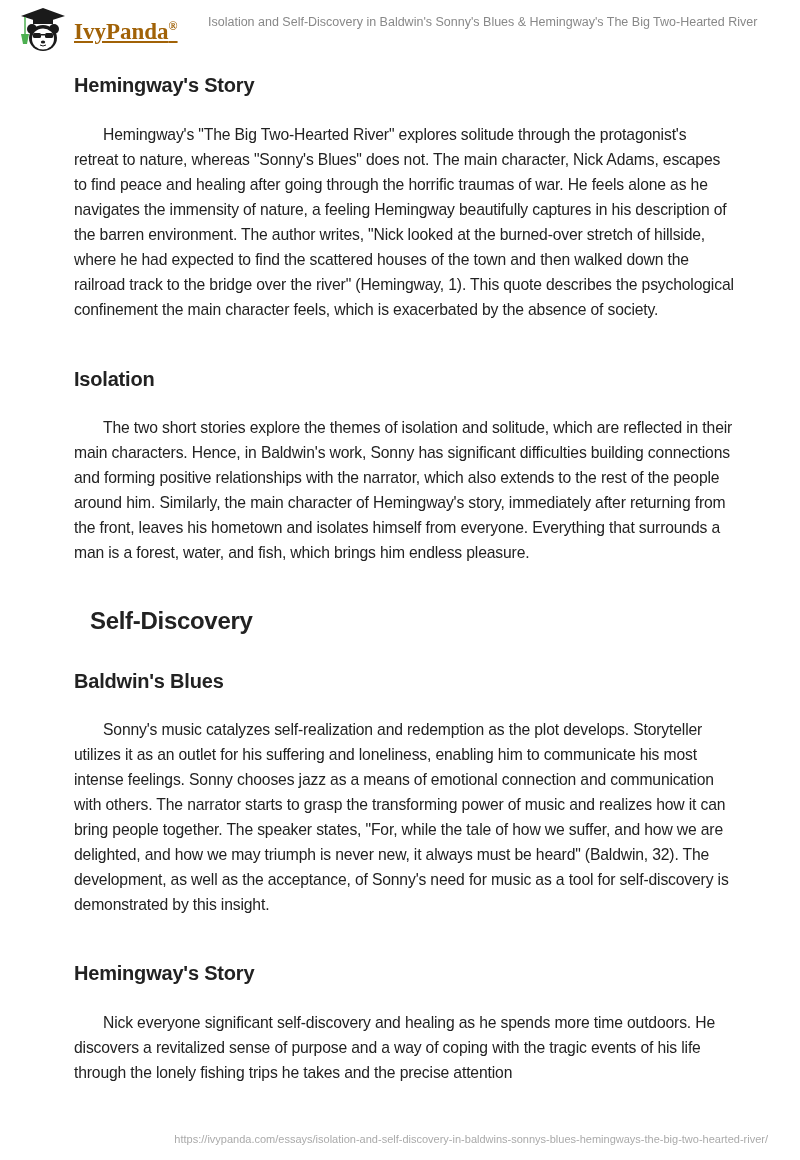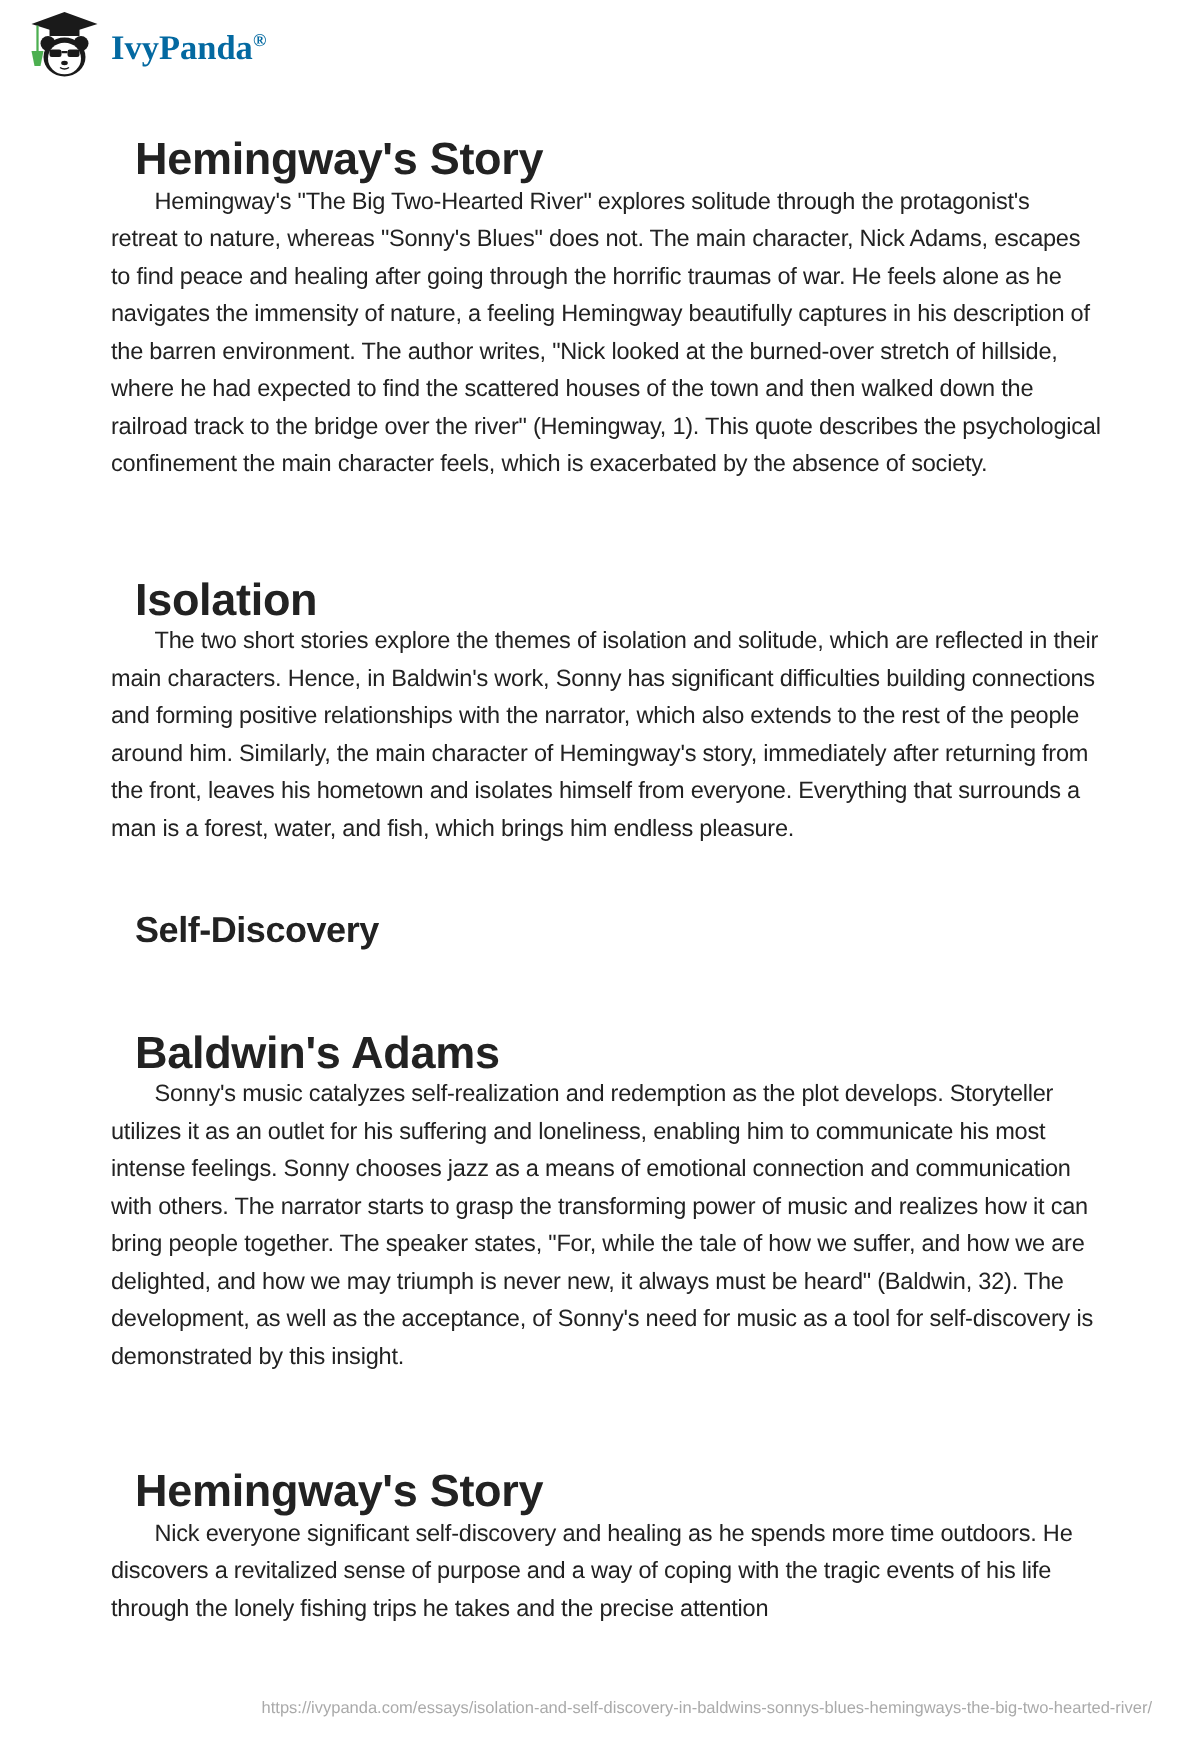--- a/index.html
+++ b/index.html
@@ -1,25 +1,25 @@
 <!DOCTYPE html>
 <html><head>
   <meta charset="utf-8">
   <style>
     html, body { margin: 0; padding: 0; background: #ffffff; }
     body { width: 800px; height: 1160px; position: relative; overflow: hidden; font-family: "Liberation Sans", sans-serif; color: #222222; }
     .header { position: absolute; top: 0; left: 0; width: 800px; height: 60px; }
     .logo { position: absolute; left: 16px; top: 6px; display: flex; align-items: center; }
     .logo-mark { width: 54px; height: 48px; position: relative; }
-    .logo-text { font-family: "Liberation Serif", serif; font-weight: bold; font-size: 23px; color: #0369a1; margin-left: 4px; margin-top: 4px; }
+    .logo-text { font-family: "Liberation Serif", serif; font-weight: bold; font-size: 23px; color: #a16207; margin-left: 4px; margin-top: 4px; text-decoration: underline; }
     .logo-text sup { font-size: 12px; }
     .doc-title { position: absolute; left: 208px; top: 15px; font-size: 12.5px; color: #888888; white-space: nowrap; }
     .content { position: absolute; left: 74px; top: 0; width: 660px; }
     h2.section { font-size: 24px; font-weight: bold; margin: 0; position: absolute; left: 16px; color: #222; letter-spacing: -0.3px; }
-    h3.sub { font-size: 30px; font-weight: bold; margin: 16px; position: absolute; left: 0; color: #222; letter-spacing: -0.2px; }
+    h3.sub { font-size: 20px; font-weight: bold; margin: 0; position: absolute; left: 0; color: #222; letter-spacing: -0.2px; }
     p.para { position: absolute; left: 0; width: 660px; margin: 0; font-size: 15.7px; line-height: 25px; color: #222; text-indent: 29px; letter-spacing: -0.15px; }
     .footer-url { position: absolute; right: 32px; top: 1133px; font-size: 11px; color: #aaaaaa; white-space: nowrap; text-align: center; }
   </style>
 </head>
 <body>
 
 <div class="header">
   <div class="logo">
     <div class="logo-mark">
       <svg width="54" height="48" viewBox="0 0 54 48">
@@ -38,31 +38,32 @@
         <rect x="17" y="27" width="8" height="5" rx="1.5" fill="#1a1a1a"></rect>
         <rect x="29" y="27" width="8" height="5" rx="1.5" fill="#1a1a1a"></rect>
         <rect x="25" y="28" width="4" height="1.5" fill="#1a1a1a"></rect>
 
         <ellipse cx="27" cy="36" rx="2.2" ry="1.5" fill="#1a1a1a"></ellipse>
         <path d="M24,39 Q27,41 30,39" stroke="#1a1a1a" stroke-width="1" fill="none"></path>
       </svg>
     </div>
     <span class="logo-text"><span>IvyPanda</span><sup>®</sup></span>
   </div>
+  <div class="doc-title">Isolation and Self-Discovery in Baldwin's Sonny's Blues &amp; Hemingway's The Big Two-Hearted River</div>
 </div>
 
 <div class="content">
   <h3 class="sub" style="top:74px;">Hemingway's Story</h3>
   <p class="para" style="top:122px;">Hemingway's "The Big Two-Hearted River" explores solitude through the protagonist's retreat to nature, whereas "Sonny's Blues" does not. The main character, Nick Adams, escapes to find peace and healing after going through the horrific traumas of war. He feels alone as he navigates the immensity of nature, a feeling Hemingway beautifully captures in his description of the barren environment. The author writes, "Nick looked at the burned-over stretch of hillside, where he had expected to find the scattered houses of the town and then walked down the railroad track to the bridge over the river" (Hemingway, 1). This quote describes the psychological confinement the main character feels, which is exacerbated by the absence of society.</p>
 
   <h3 class="sub" style="top:368px;">Isolation</h3>
   <p class="para" style="top:415px;">The two short stories explore the themes of isolation and solitude, which are reflected in their main characters. Hence, in Baldwin's work, Sonny has significant difficulties building connections and forming positive relationships with the narrator, which also extends to the rest of the people around him. Similarly, the main character of Hemingway's story, immediately after returning from the front, leaves his hometown and isolates himself from everyone. Everything that surrounds a man is a forest, water, and fish, which brings him endless pleasure.</p>
 
   <h2 class="section" style="top:607px;">Self-Discovery</h2>
 
-  <h3 class="sub" style="top:670px;">Baldwin's Adams</h3>
+  <h3 class="sub" style="top:670px;">Baldwin's Blues</h3>
   <p class="para" style="top:717px;">Sonny's music catalyzes self-realization and redemption as the plot develops. Storyteller utilizes it as an outlet for his suffering and loneliness, enabling him to communicate his most intense feelings. Sonny chooses jazz as a means of emotional connection and communication with others. The narrator starts to grasp the transforming power of music and realizes how it can bring people together. The speaker states, "For, while the tale of how we suffer, and how we are delighted, and how we may triumph is never new, it always must be heard" (Baldwin, 32). The development, as well as the acceptance, of Sonny's need for music as a tool for self-discovery is demonstrated by this insight.</p>
 
   <h3 class="sub" style="top:962px;">Hemingway's Story</h3>
   <p class="para" style="top:1010px;">Nick everyone significant self-discovery and healing as he spends more time outdoors. He discovers a revitalized sense of purpose and a way of coping with the tragic events of his life through the lonely fishing trips he takes and the precise attention</p>
 </div>
 
 <div class="footer-url">https://ivypanda.com/essays/isolation-and-self-discovery-in-baldwins-sonnys-blues-hemingways-the-big-two-hearted-river/</div>
 
 </body></html>

